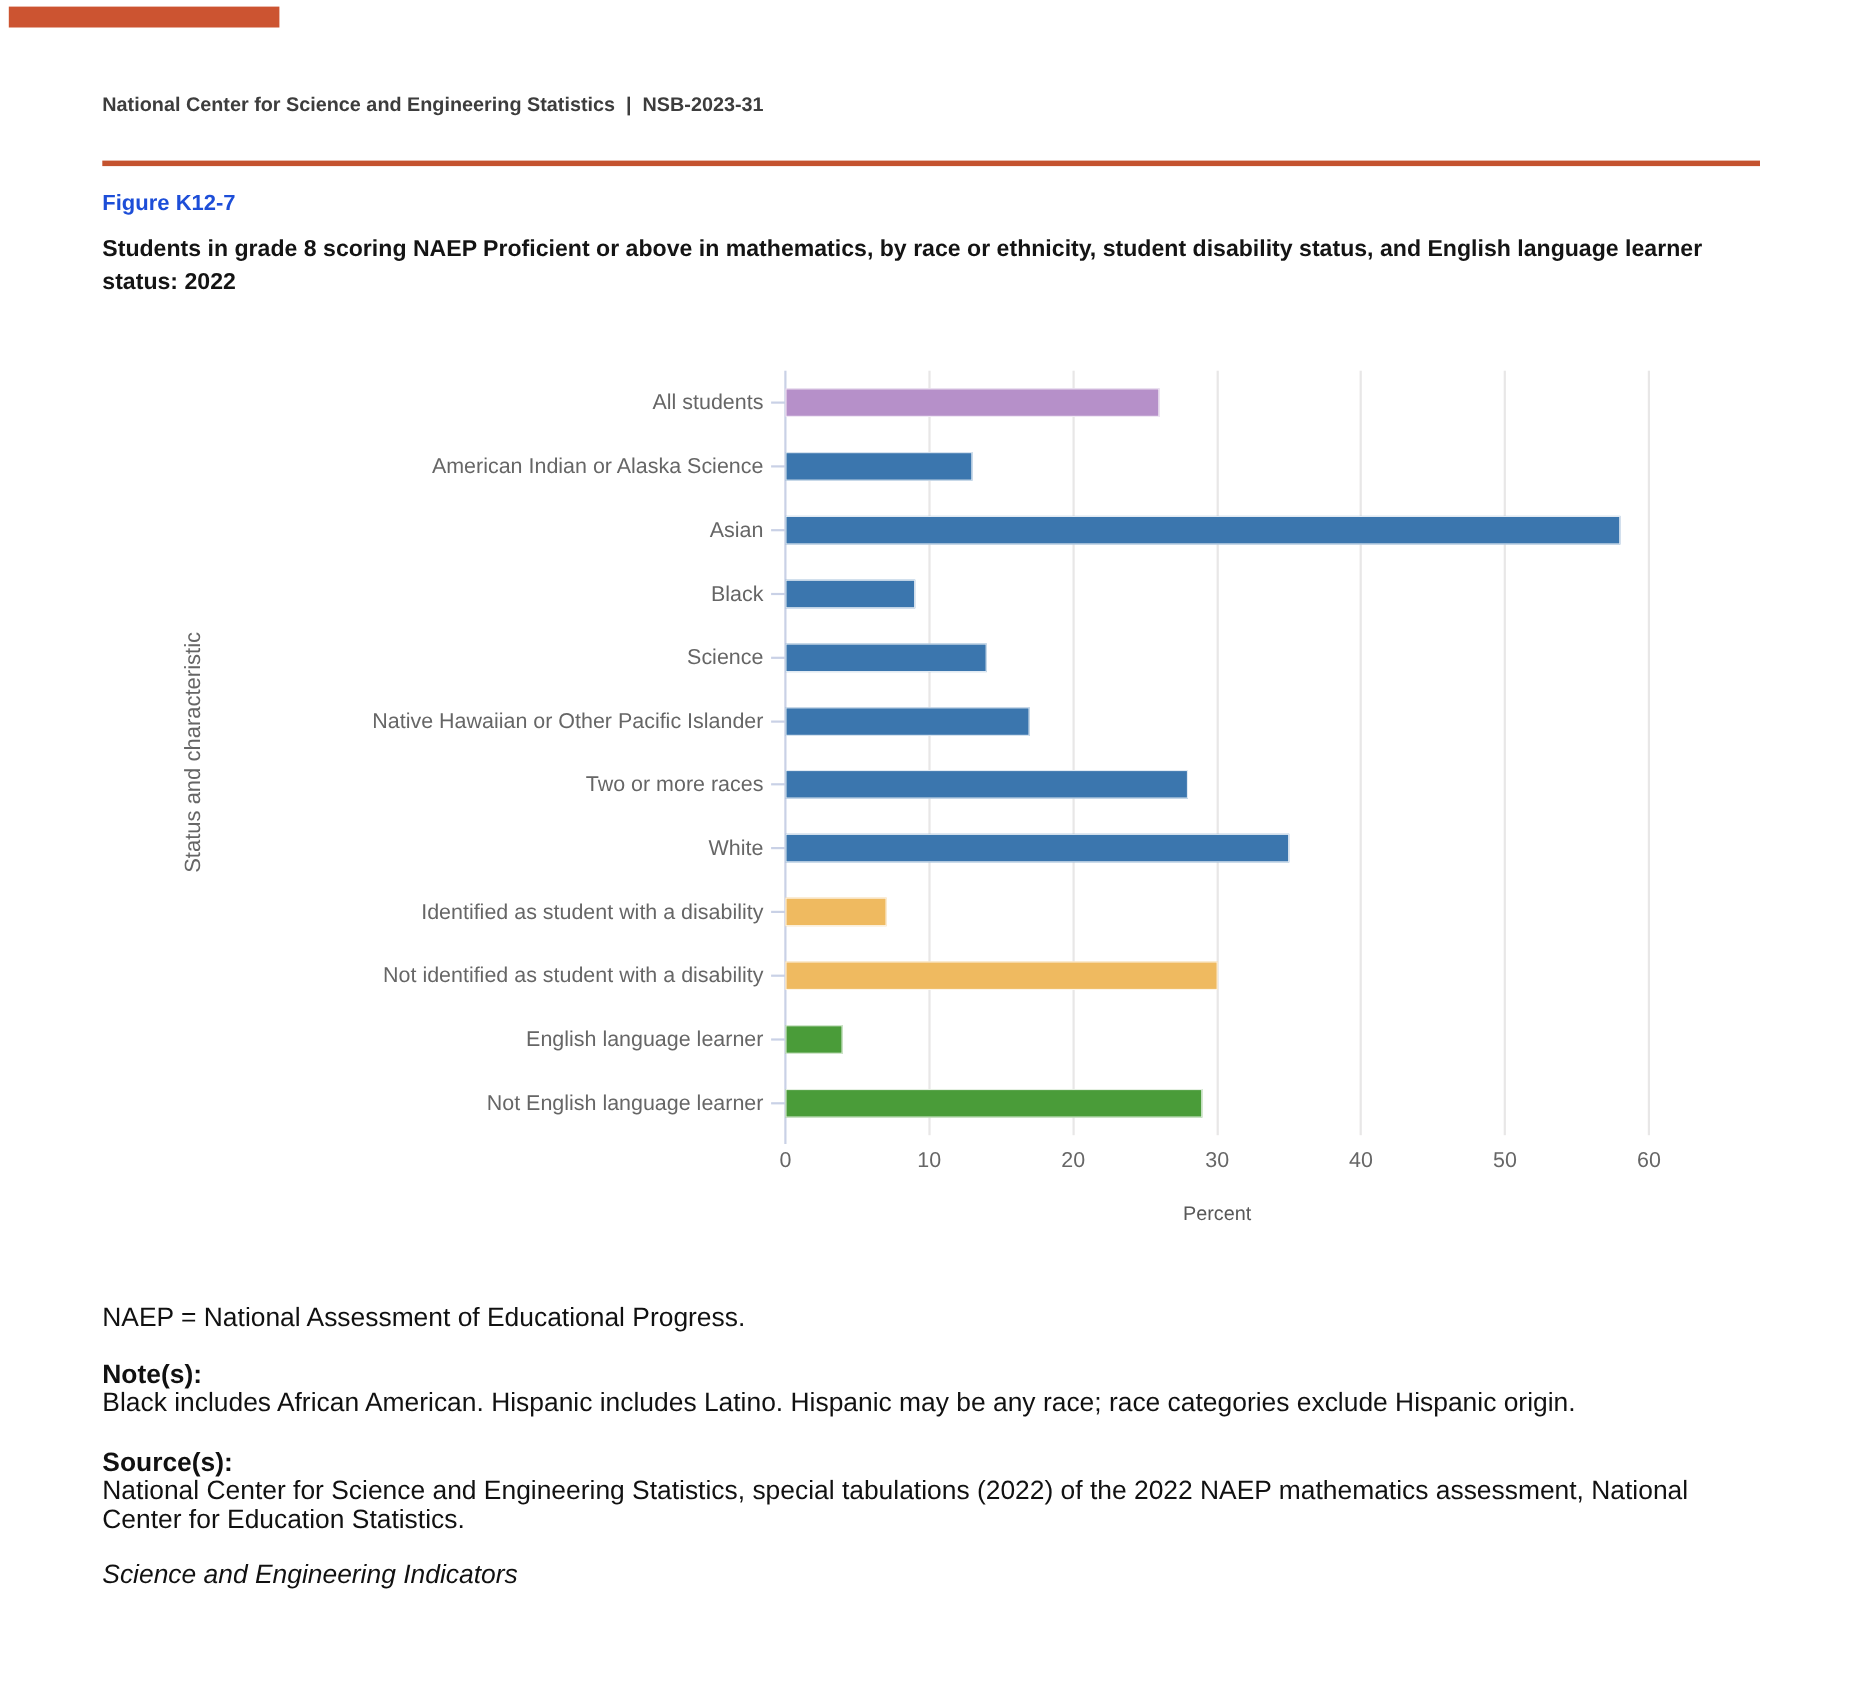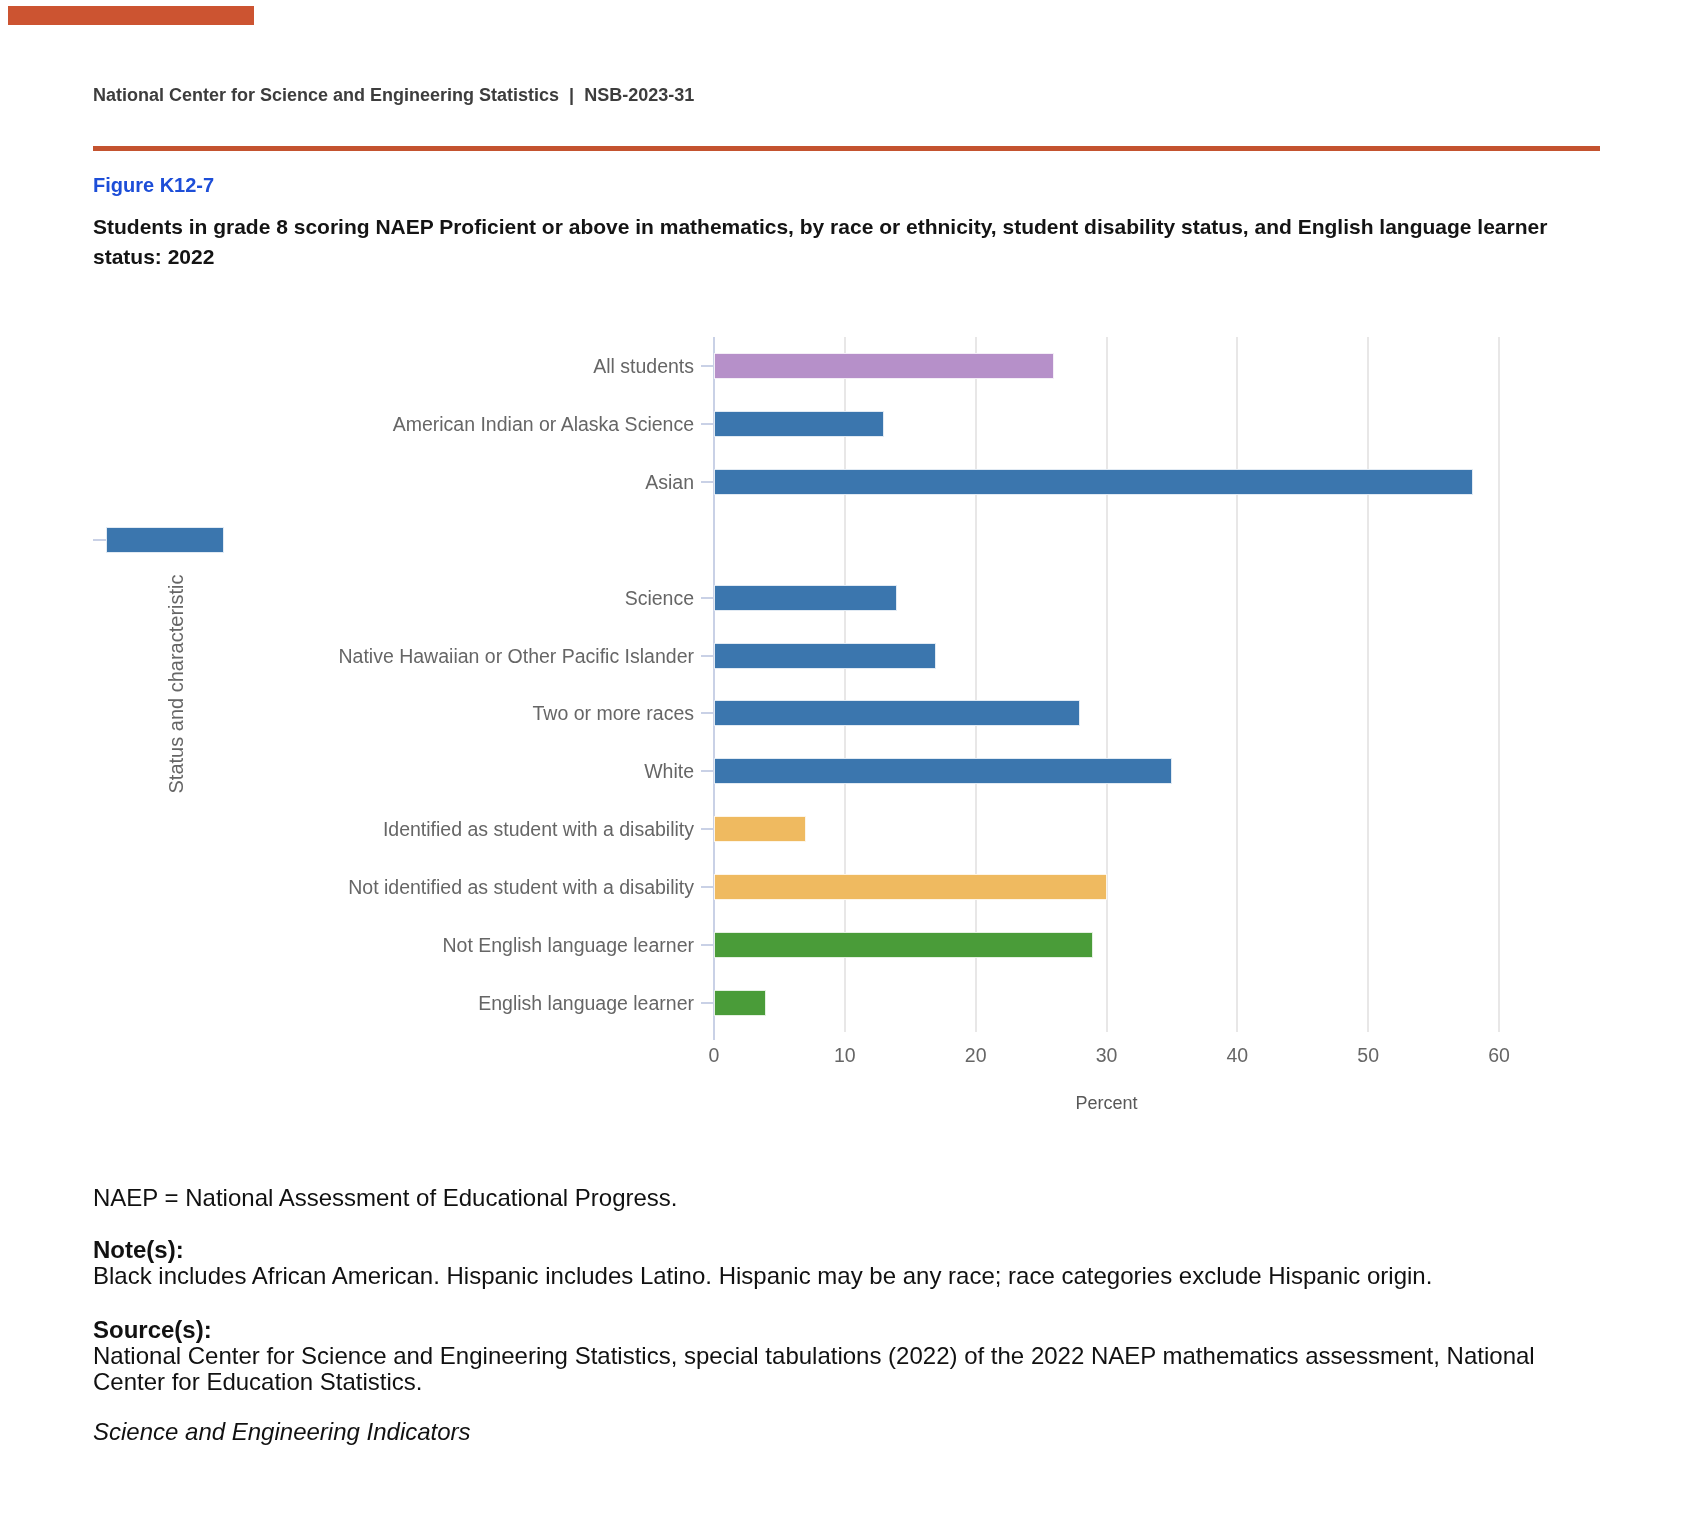--- a/index.html
+++ b/index.html
@@ -89,20 +89,21 @@
             </div>
           </div>
           <div class="crow">
             <div class="cat-label">Asian</div>
             <div class="ytick"></div>
             <div class="track">
               <div class="bar" style="width: 96.6667%; background: rgb(59, 118, 174);"></div>
             </div>
           </div>
           <div class="crow">
+            <div class="cat-label">Black</div>
             <div class="ytick"></div>
             <div class="track">
               <div class="bar" style="width: 15%; background: rgb(59, 118, 174);"></div>
             </div>
           </div>
           <div class="crow">
             <div class="cat-label">Science</div>
             <div class="ytick"></div>
             <div class="track">
               <div class="bar" style="width: 23.3333%; background: rgb(59, 118, 174);"></div>
@@ -137,31 +138,31 @@
             </div>
           </div>
           <div class="crow">
             <div class="cat-label">Not identified as student with a disability</div>
             <div class="ytick"></div>
             <div class="track">
               <div class="bar" style="width: 50%; background: rgb(239, 186, 96);"></div>
             </div>
           </div>
           <div class="crow">
+            <div class="cat-label">English language learner</div>
+            <div class="ytick"></div>
+            <div class="track">
+              <div class="bar" style="width: 6.66667%; background: rgb(74, 156, 57);"></div>
+            </div>
+          </div>
+          <div class="crow">
             <div class="cat-label">Not English language learner</div>
             <div class="ytick"></div>
             <div class="track">
               <div class="bar" style="width: 48.3333%; background: rgb(74, 156, 57);"></div>
-            </div>
-          </div>
-          <div class="crow">
-            <div class="cat-label">English language learner</div>
-            <div class="ytick"></div>
-            <div class="track">
-              <div class="bar" style="width: 6.66667%; background: rgb(74, 156, 57);"></div>
             </div>
           </div>
         </div>
     </div>
     <div class="x-axis" id="x-axis-labels">
         <span class="xtick-label" style="left: 0%;">0</span>
         <span class="xtick-label" style="left: 16.6667%;">10</span>
         <span class="xtick-label" style="left: 33.3333%;">20</span>
         <span class="xtick-label" style="left: 50%;">30</span>
         <span class="xtick-label" style="left: 66.6667%;">40</span>

